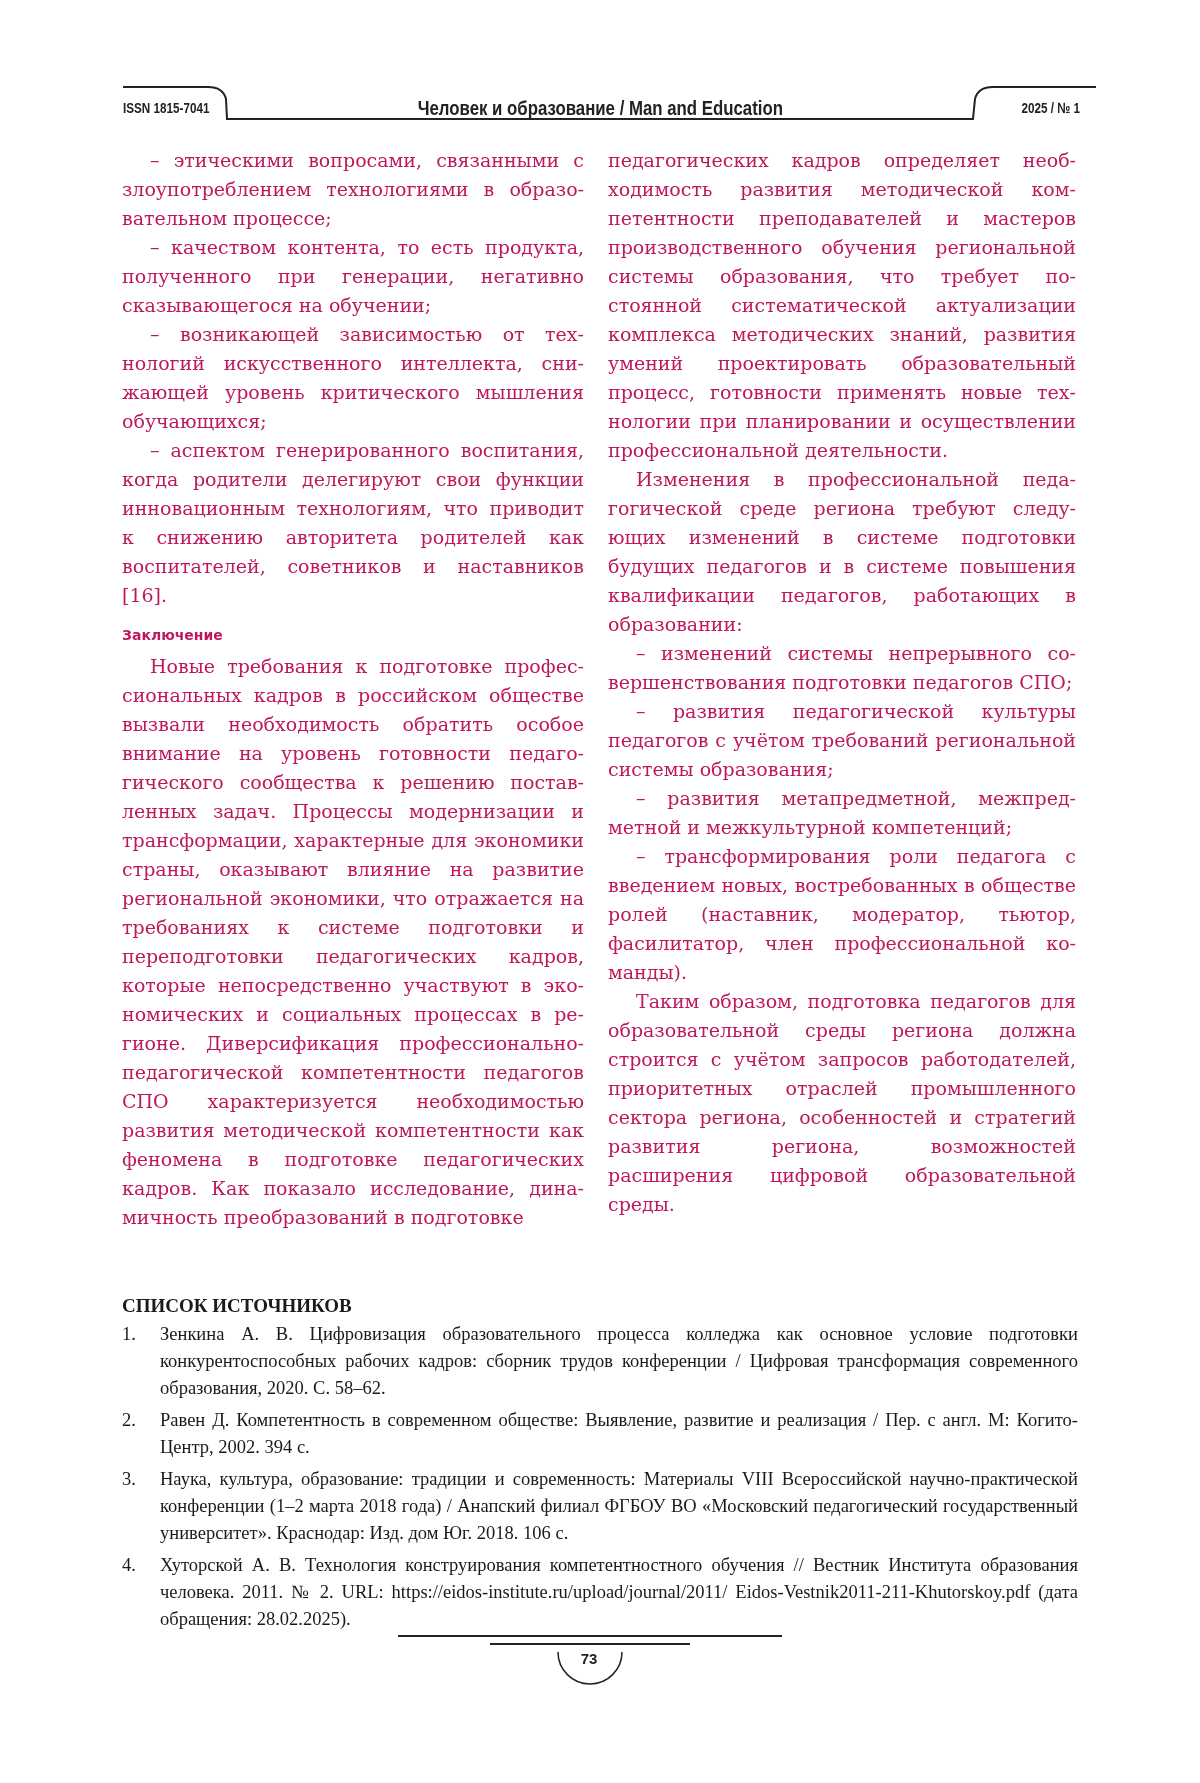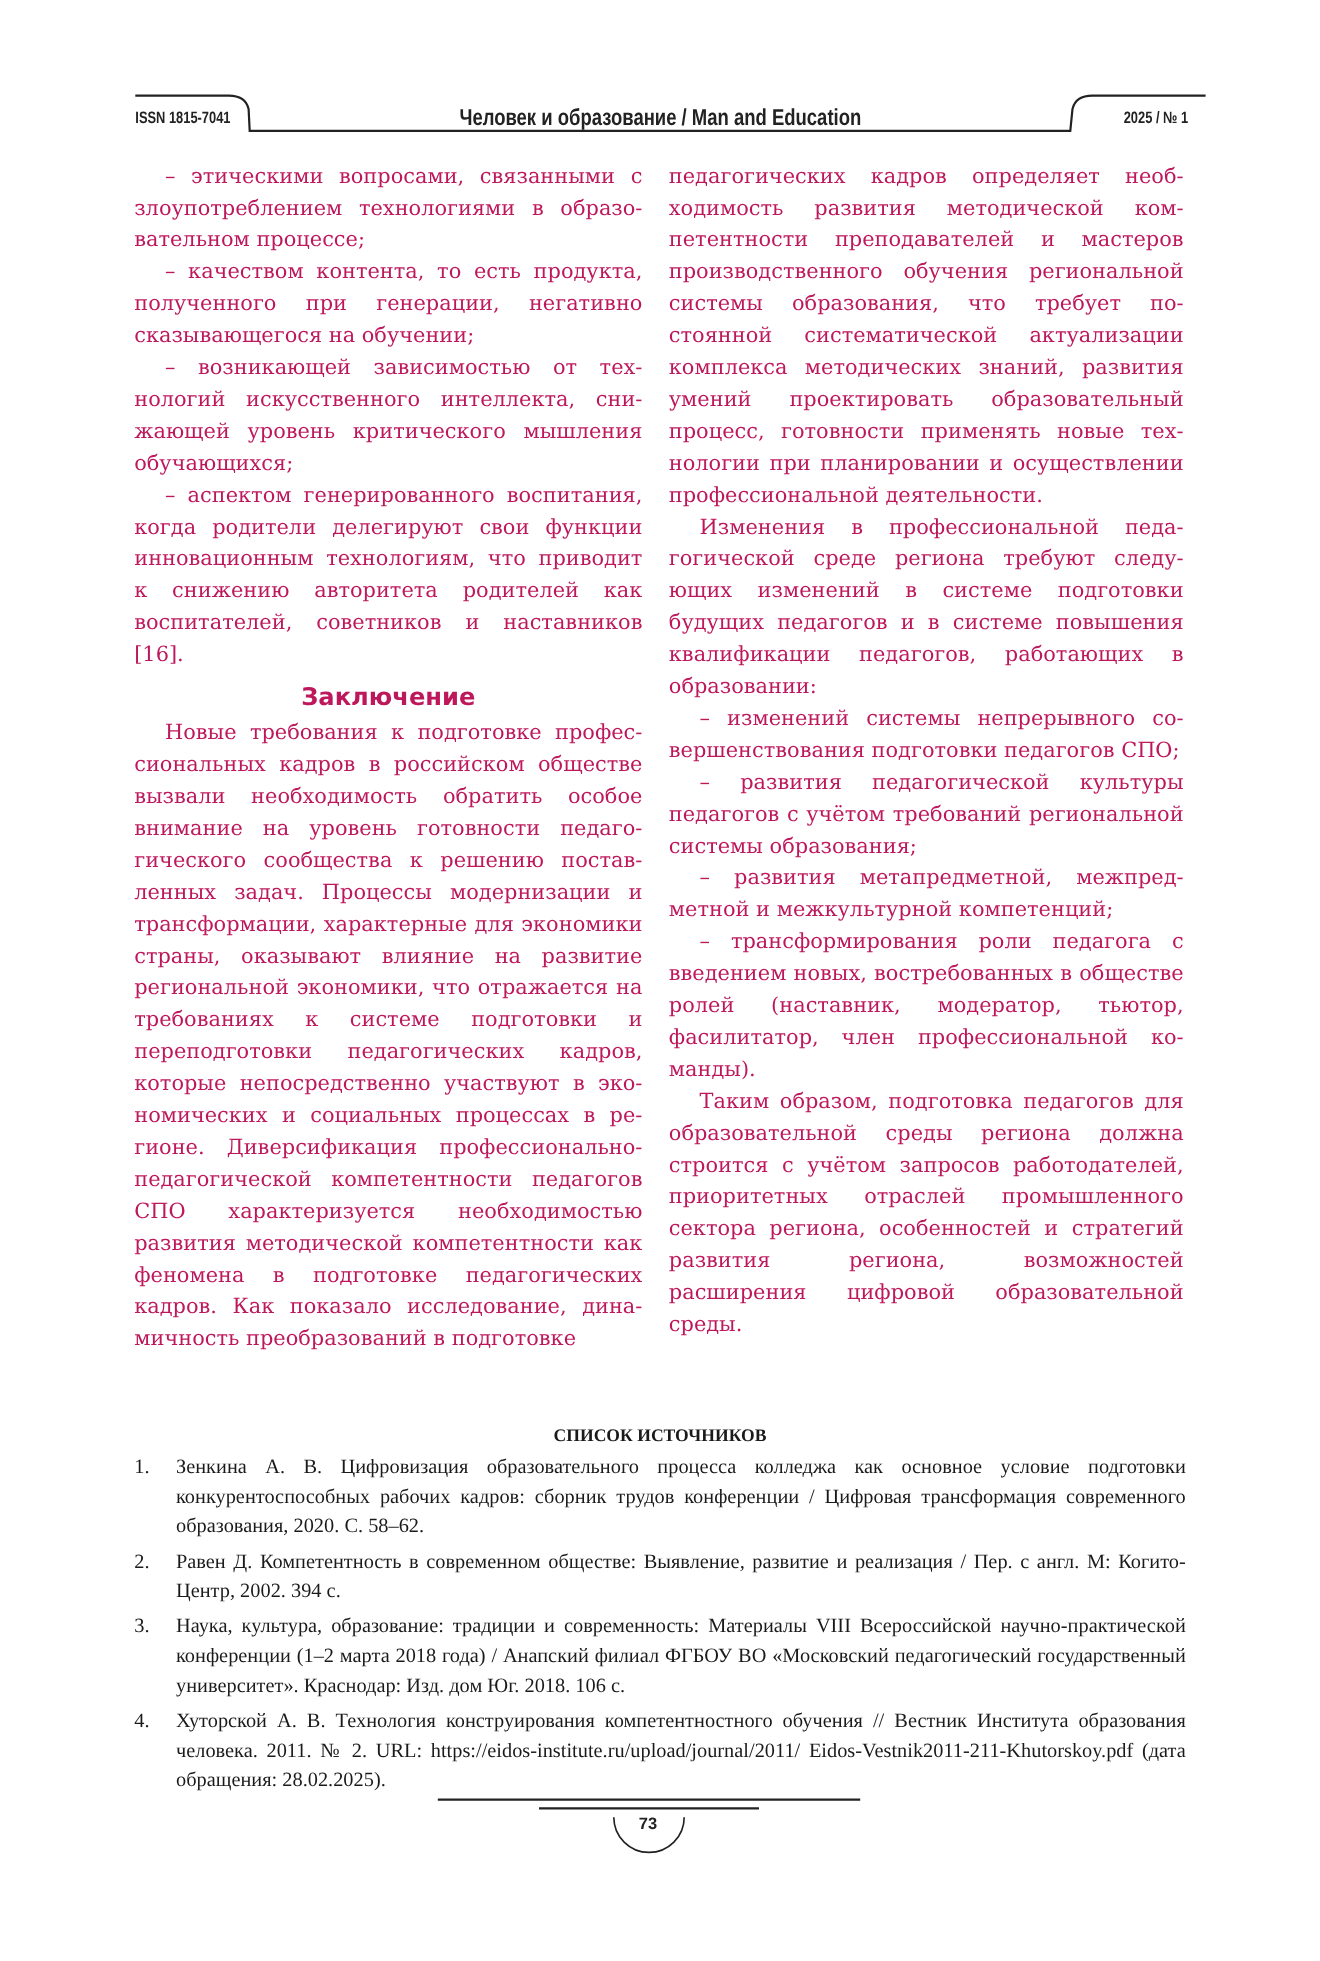--- a/index.html
+++ b/index.html
@@ -8,24 +8,24 @@
     .header svg { position: absolute; left: 0; top: 0; }
     .hdr-issn { position: absolute; left: 33px; top: 24px; font-family: "Liberation Sans", sans-serif; font-size: 15px; font-weight: bold; transform: scaleX(0.78); transform-origin: left center; letter-spacing: 0; color: #222; }
     .hdr-title { position: absolute; left: 0; width: 1020px; top: 21px; text-align: center; font-family: "Liberation Sans", sans-serif; font-size: 21px; font-weight: bold; color: #222; }
     .hdr-title span { display: inline-block; transform: scaleX(0.8); }
     .hdr-issue { position: absolute; right: 30px; top: 24px; font-family: "Liberation Sans", sans-serif; font-size: 15px; font-weight: bold; transform: scaleX(0.78); transform-origin: right center; color: #222; }
 
     .col { position: absolute; top: 146px; width: 462px; font-family: "DejaVu Serif", serif; font-size: 19px; line-height: 29px; text-align: justify; hyphens: manual; color: #be185d; }
     .col-left { left: 122px; }
     .col-right { left: 608px; width: 468px; }
     .col p { margin: 0; text-indent: 28px; }
-    .col h3 { margin: 10px 0 2px 0; text-align: center; font-family: "DejaVu Sans", sans-serif; font-weight: bold; font-size: 22px; line-height: 30px; }
+    .col h3 { margin: 10px 0 2px 0; text-align: left; font-family: "DejaVu Sans", sans-serif; font-weight: bold; font-size: 14px; line-height: 30px; }
 
     .refs { position: absolute; left: 122px; top: 1292px; width: 956px; font-family: "Liberation Serif", serif; font-size: 18.5px; line-height: 27px; color: #1a1a1a; }
-    .refs h2 { margin: 0 0 2px 0; text-align: center; font-family: "Liberation Serif", serif; font-size: 16px; font-weight: bold; letter-spacing: 0; }
+    .refs h2 { margin: 0 0 2px 0; text-align: left; font-family: "Liberation Serif", serif; font-size: 19px; font-weight: bold; letter-spacing: 0; }
     .refs ol { margin: 0; padding: 0; list-style: none; }
     .refs li { position: relative; padding-left: 38px; text-align: justify; margin-bottom: 5px; }
     .refs .num { position: absolute; left: 0; top: 0; }
 
     .footer { position: absolute; left: 380px; top: 1620px; width: 440px; height: 100px; }
     .page-num { position: absolute; left: 0; width: 418px; top: 30px; text-align: center; font-family: "Liberation Sans", sans-serif; font-weight: bold; font-size: 15px; color: #222; }
   </style>
 </head>
 <body>
 

